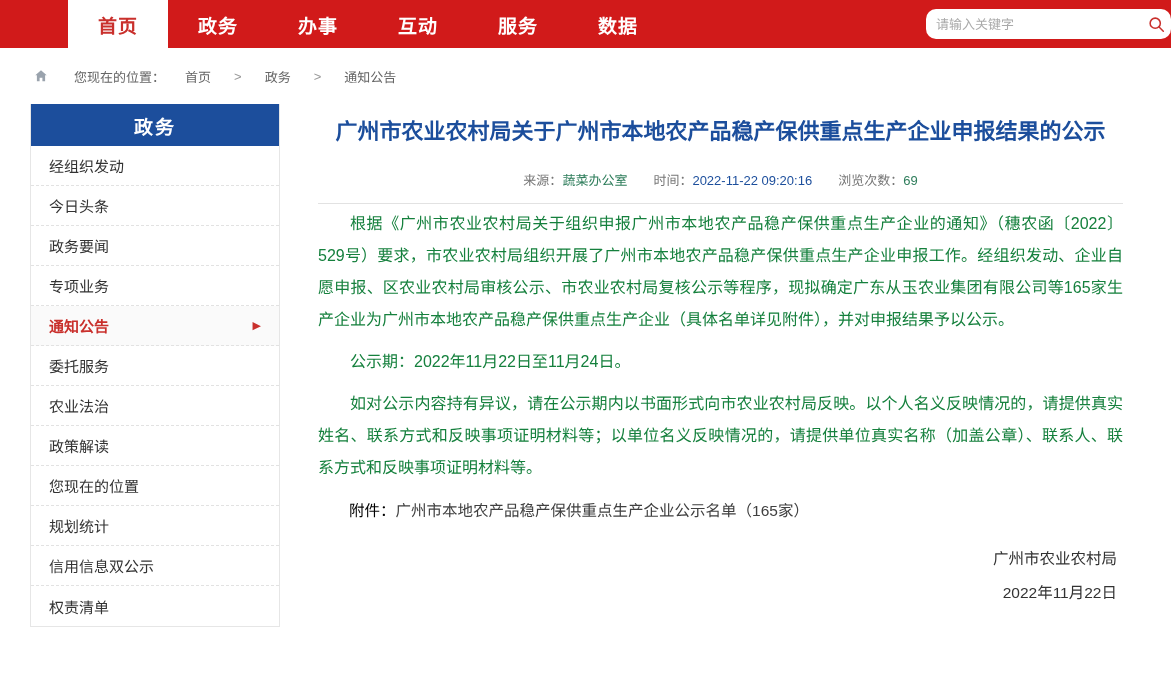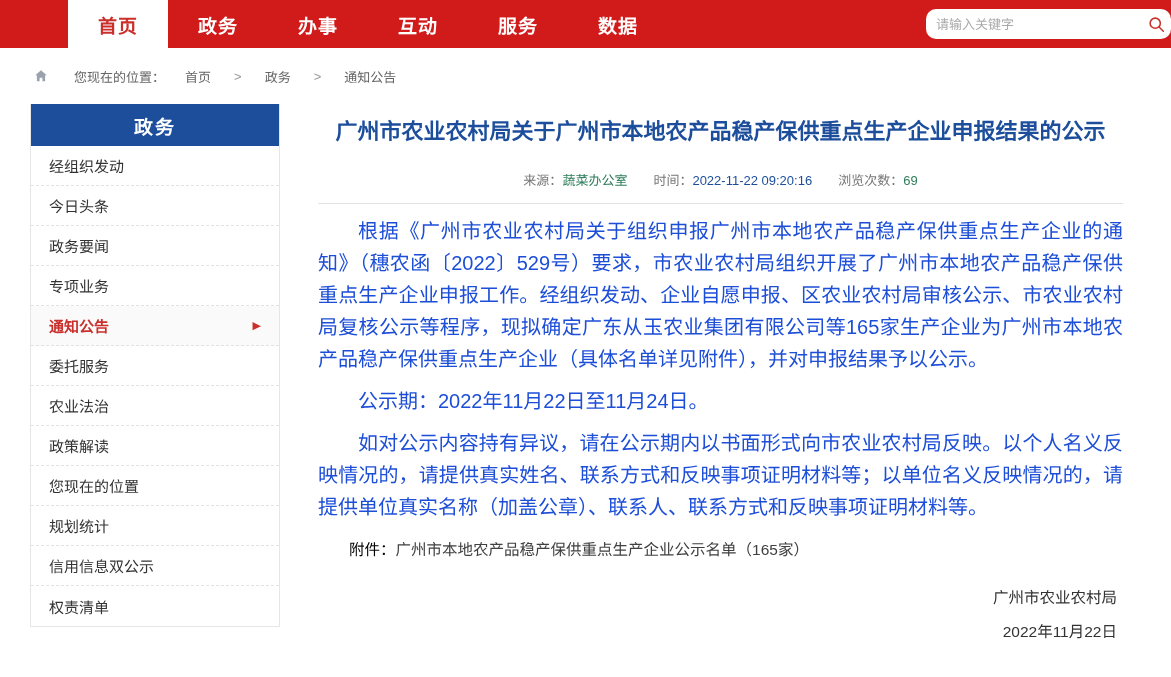--- a/index.html
+++ b/index.html
@@ -158,24 +158,24 @@
     font-size: 13px;
     color: #777;
   }
   .meta .val { color: #1c4e9c; }
   .meta .val-green { color: #2e7d5b; }
   .divider {
     margin-top: 14px;
     border-top: 1px solid #e2e2e2;
   }
   .body {
-    margin-top: 11px;
-    font-size: 20px;
+    margin-top: 4px;
+    font-size: 16px;
     line-height: 32px;
-    color: #1d4ed8;
+    color: #15803d;
     text-align: justify;
   }
   .body p { margin: 0 0 10px 0; text-indent: 2em; }
   .attach { margin-top: 14px; text-indent: 2em; font-size: 15.5px; }
   .attach a { color: #404040; text-decoration: none; cursor: pointer; }
   .signoff {
     margin-top: 22px;
     text-align: right;
     font-size: 15.5px;
     line-height: 34px;

